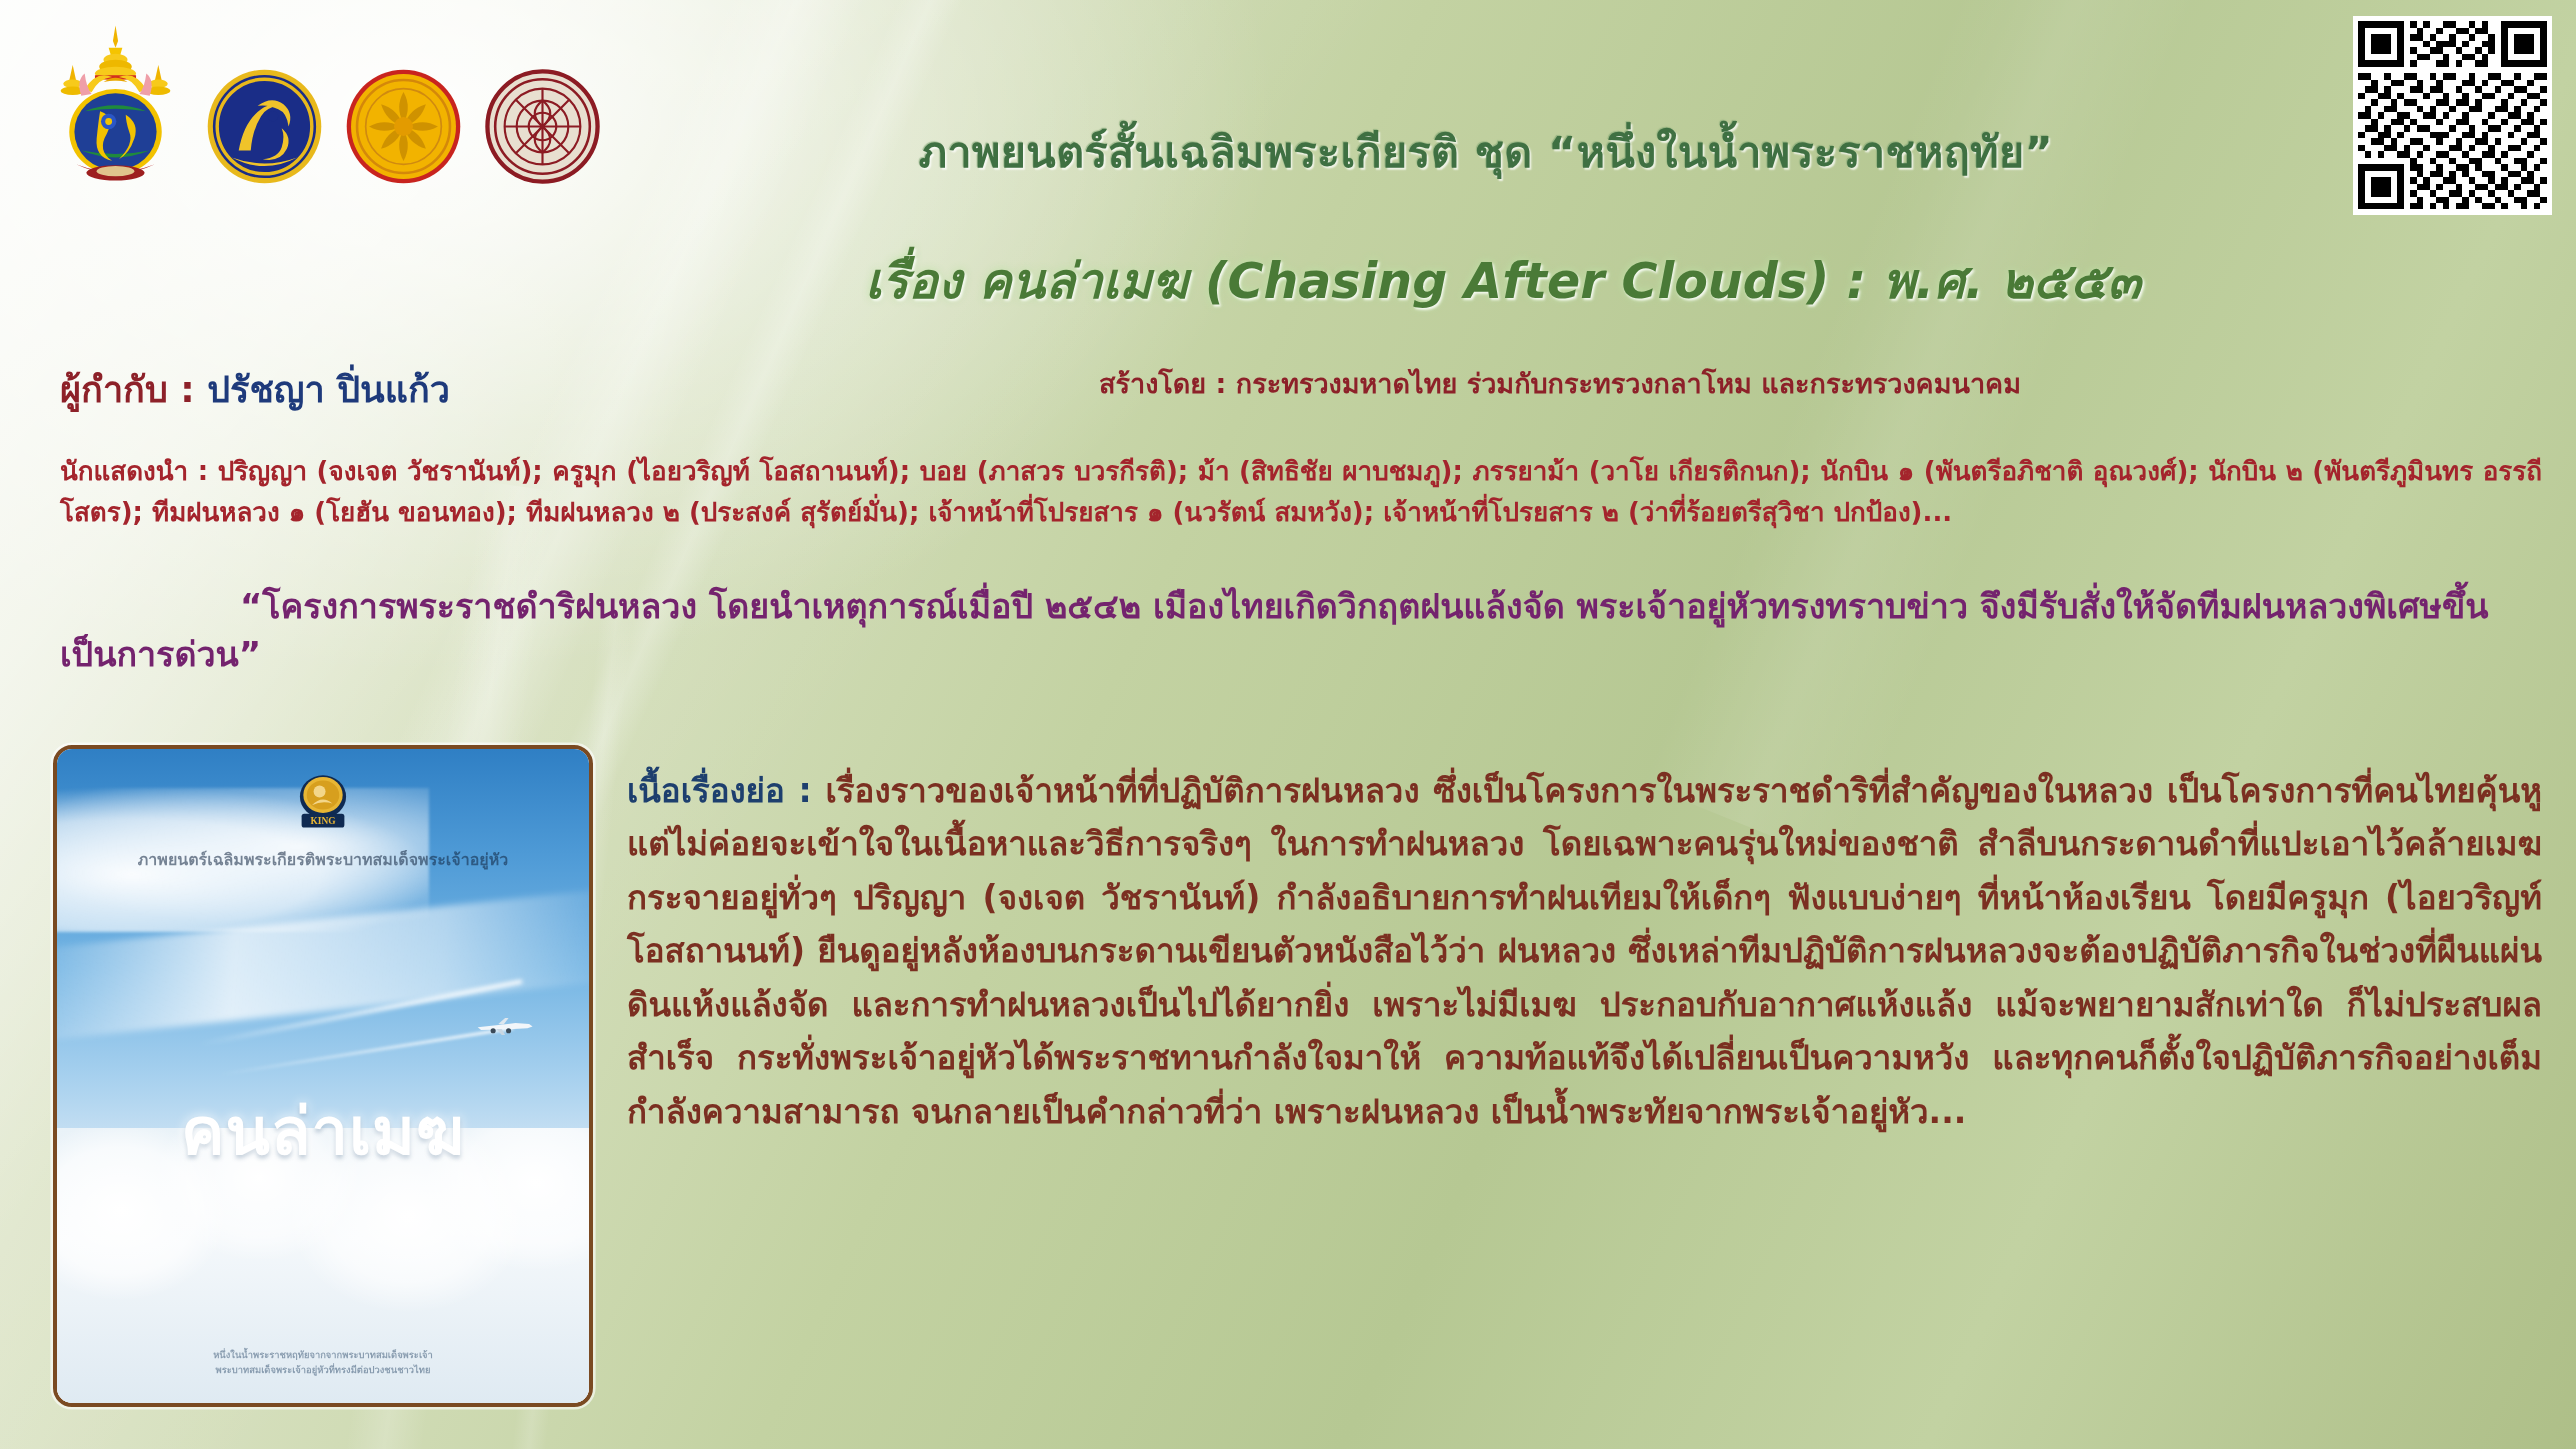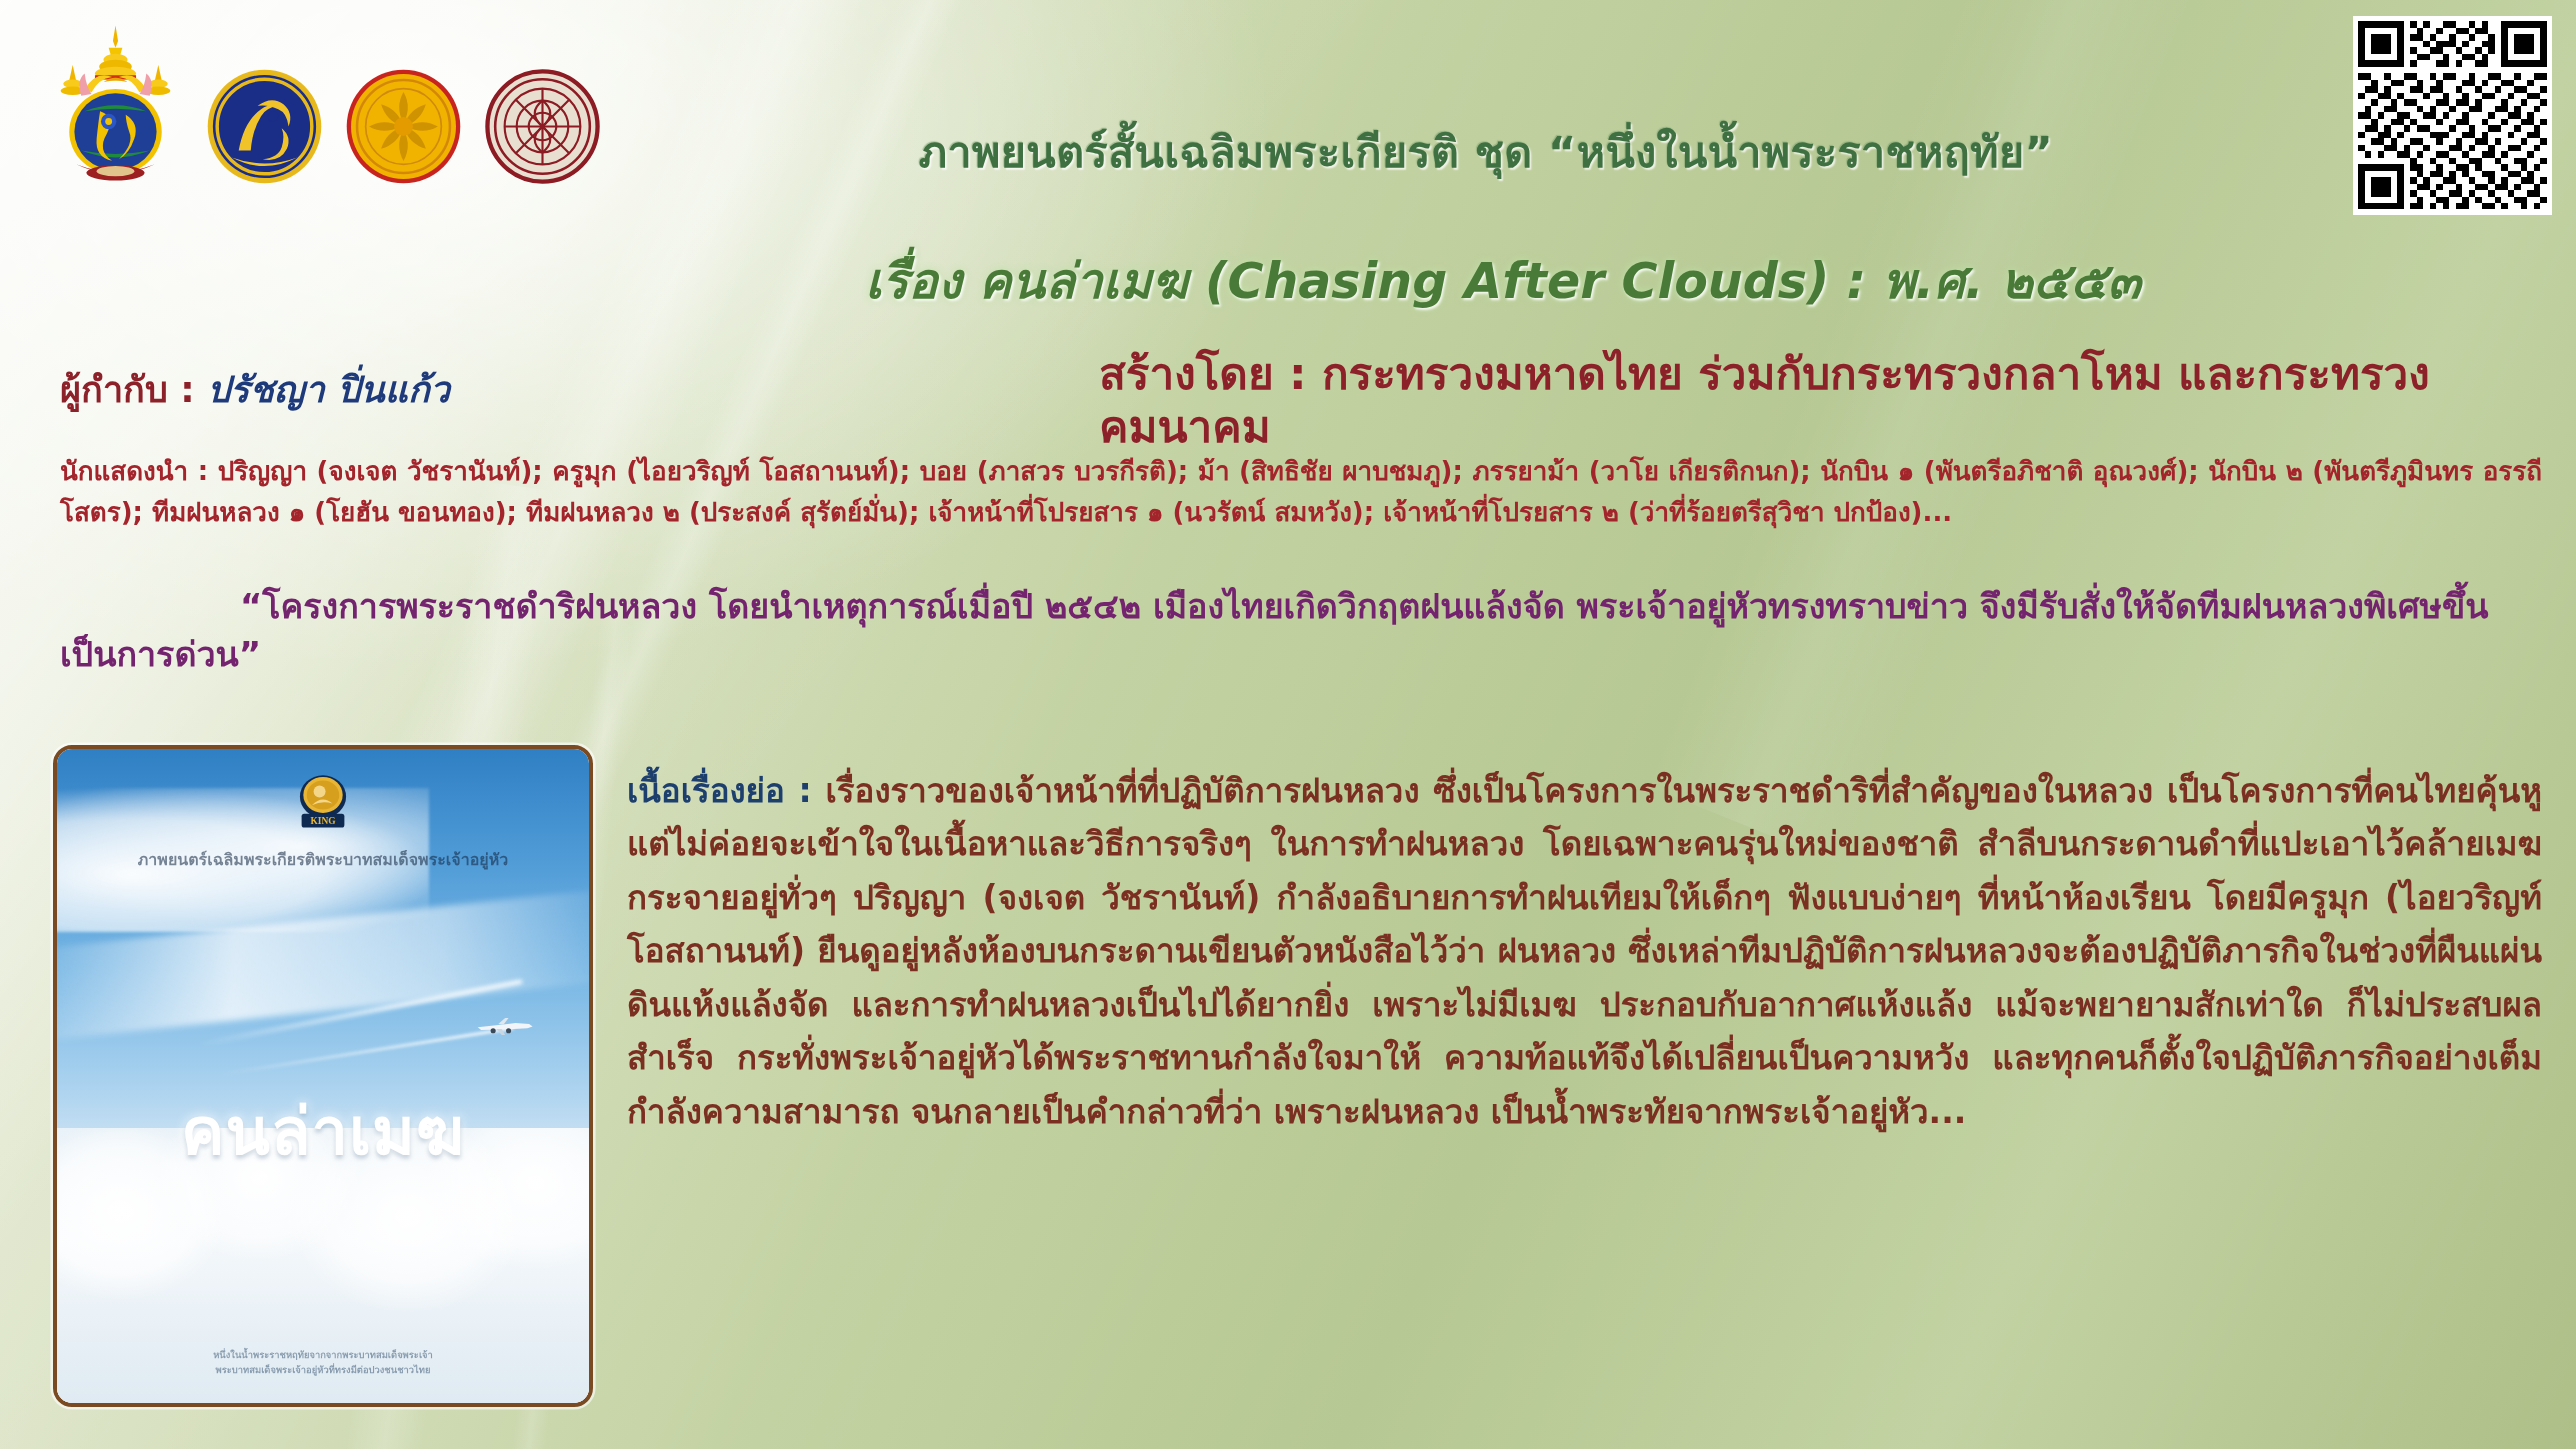--- a/index.html
+++ b/index.html
@@ -49,22 +49,22 @@
     text-align:center;
     font-size:49px;font-weight:bold;font-style:italic;color:#4a7a37;
     line-height:1.2;
     text-shadow:1.7px 1.7px 2.6px rgba(255,255,255,.85), 0 0 8.6px rgba(190,225,165,.95);
     margin-top:28px;
   }
 
   
   .director{position:absolute;left:60px;top:368px;font-size:36px;font-weight:bold;line-height:1.2;}
   .director .lbl{color:#8d2129;}
-  .director .nm{color:#1e3a7b;font-style:italic;}
-  .producer{position:absolute;left:1099px;top:348px;font-size:44px;font-weight:bold;color:#8d2129;line-height:1.2;}
+  .director .nm{color:#1e3a7b;}
+  .producer{position:absolute;left:1099px;top:368px;font-size:27px;font-weight:bold;color:#8d2129;line-height:1.2;}
 
   .cast{position:absolute;left:60px;top:451px;width:2482px;font-size:26px;font-weight:bold;color:#a4242c;line-height:1.58;text-align:justify;text-justify:inter-word;}
 
   
   .quote{position:absolute;left:60px;top:582px;width:2490px;font-size:34px;font-weight:bold;color:#74236e;line-height:1.42;text-indent:180px;}
 
   
   .poster-frame{
     position:absolute;left:53px;top:745px;width:532px;height:654px;
     border:4.3px solid #7a4a22;border-radius:19px;background:#fff;

